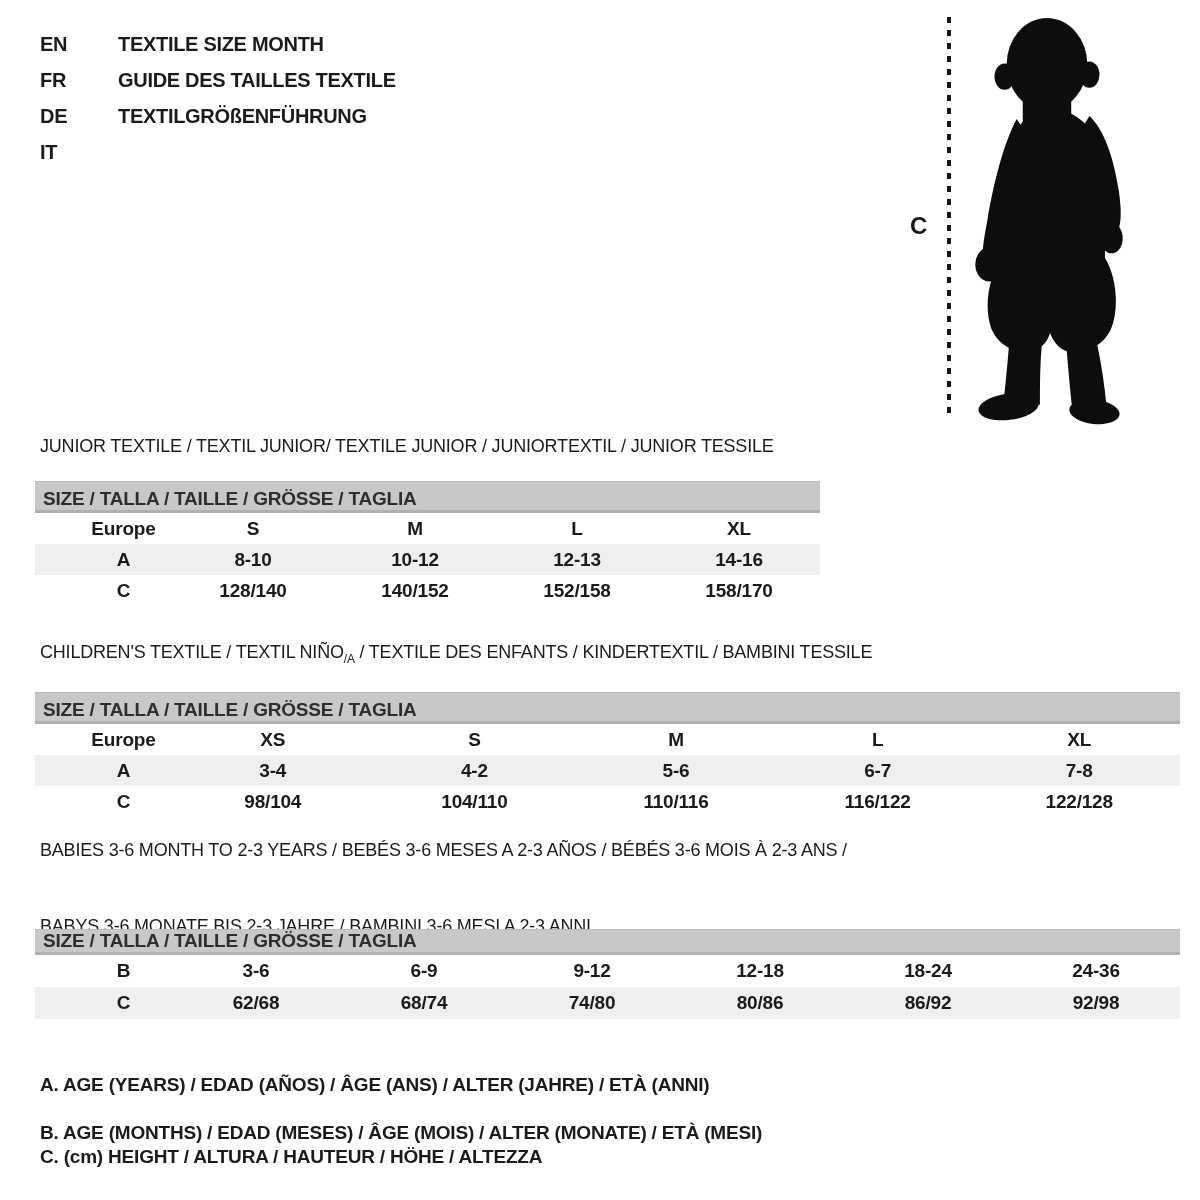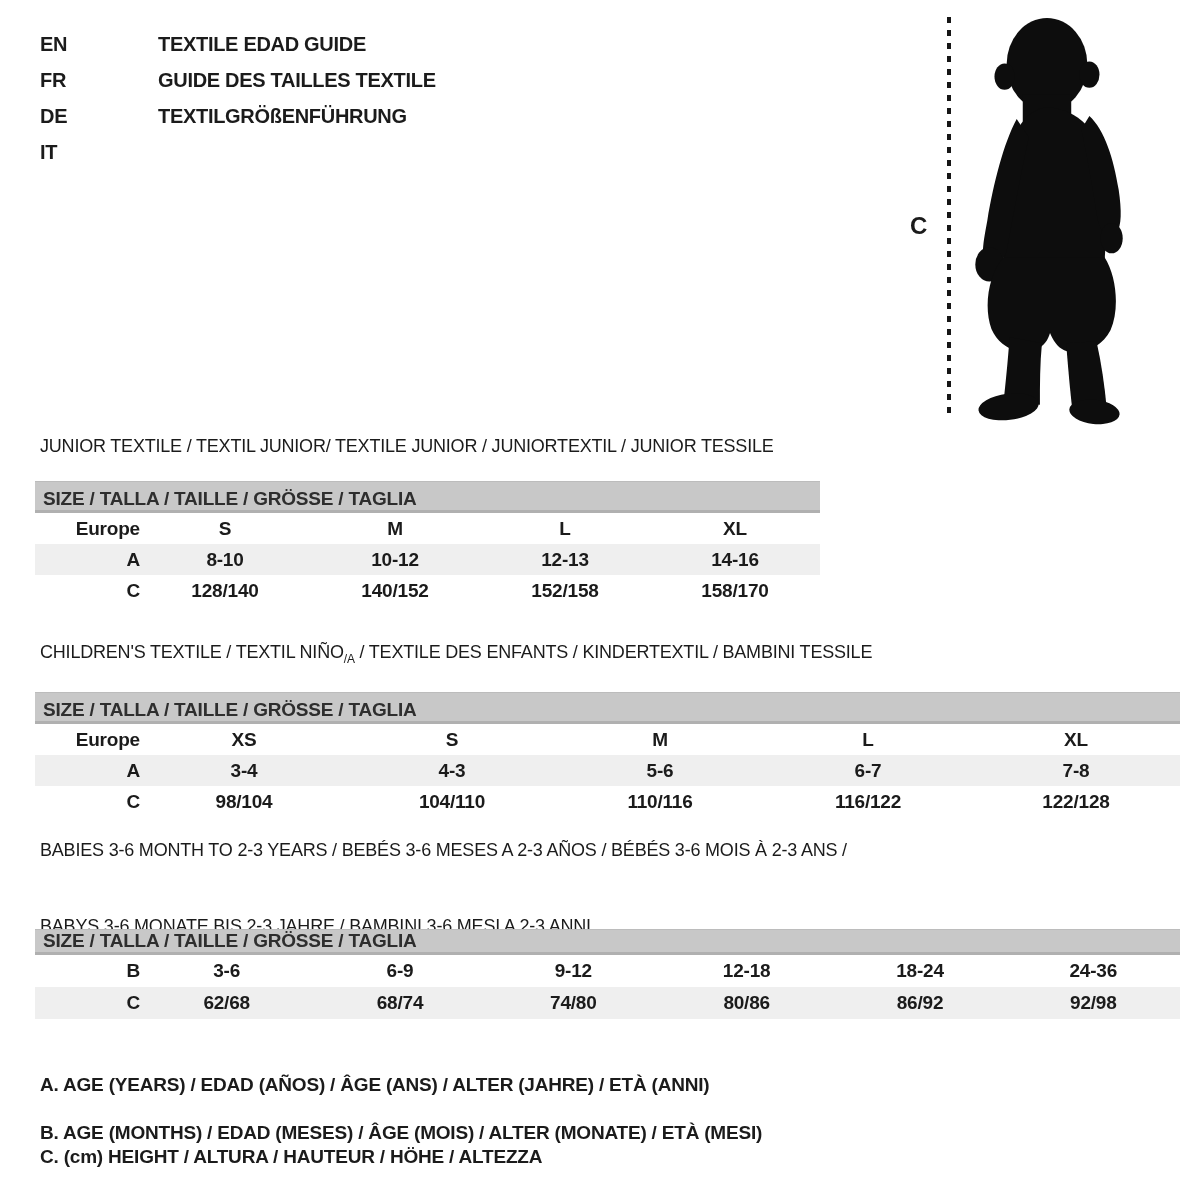--- a/index.html
+++ b/index.html
@@ -2,21 +2,21 @@
 <html><head>
 <meta charset="utf-8">
 <style>
   html,body{margin:0;padding:0;}
   body{
     width:1200px;height:1200px;position:relative;background:#ffffff;
     font-family:"Liberation Sans",sans-serif;color:#1b1b1b;overflow:hidden;
   }
   
   .lang-block{position:absolute;left:40px;top:26px;}
-  .lang-row{display:flex;height:36px;align-items:center;gap:40px;}
+  .lang-row{display:flex;height:36px;align-items:center;}
   .lang-code{width:78px;font-size:20px;font-weight:bold;letter-spacing:-0.3px;}
   .lang-title{font-size:20px;font-weight:bold;letter-spacing:-0.3px;}
   
   .dashed-line{
     position:absolute;left:947px;top:17px;width:4px;height:397px;
     background:repeating-linear-gradient(to bottom,#161616 0 6px,transparent 6px 13px);
   }
   .measure-label{position:absolute;left:910px;top:212px;font-size:24px;font-weight:bold;}
   .toddler{position:absolute;left:962px;top:12px;}
   
@@ -33,35 +33,35 @@
   .bar{
     background:#c8c8c8;border-top:1px solid #bcbcbc;border-bottom:3px solid #b0b0b0;
     height:28px;display:flex;align-items:flex-end;padding-left:8px;
     font-size:19px;font-weight:bold;letter-spacing:-0.2px;color:#2e2e2e;
   }
   #junior-table .bar{height:28px;}
   #babies-table .bar{height:22px;}
   .trow{display:flex;height:31px;align-items:center;font-size:19px;font-weight:bold;letter-spacing:-0.2px;}
   #babies-table .trow{height:32px;}
   .trow.shaded{background:#efefef;}
-  .lbl{width:105px;padding-left:8px;box-sizing:border-box;text-align:right;}
+  .lbl{width:105px;padding-left:8px;box-sizing:border-box;text-align:center;margin-left:32px;}
   .val{flex:1;text-align:center;}
   
   .note{position:absolute;left:40px;font-size:19px;font-weight:bold;letter-spacing:-0.2px;white-space:nowrap;}
   #note-a{top:1074px;}
   #note-b{top:1110px;margin-top:12px;}
   #note-c{top:1146px;}
 </style>
 </head>
 <body>
 
 <div class="lang-block">
   <div class="lang-row">
     <span class="lang-code">EN</span>
-    <span class="lang-title">TEXTILE EDAD GUIDE</span>
+    <span class="lang-title">TEXTILE SIZE MONTH</span>
   </div>
   <div class="lang-row">
     <span class="lang-code">FR</span>
     <span class="lang-title">GUIDE DES TAILLES TEXTILE</span>
   </div>
   <div class="lang-row">
     <span class="lang-code">DE</span>
     <span class="lang-title">TEXTILGRÖßENFÜHRUNG</span>
   </div>
   <div class="lang-row">
@@ -127,21 +127,21 @@
     <span class="lbl">Europe</span>
     <span class="val">XS</span>
     <span class="val">S</span>
     <span class="val">M</span>
     <span class="val">L</span>
     <span class="val">XL</span>
   </div>
   <div class="trow shaded">
     <span class="lbl">A</span>
     <span class="val">3-4</span>
-    <span class="val">4-3</span>
+    <span class="val">4-2</span>
     <span class="val">5-6</span>
     <span class="val">6-7</span>
     <span class="val">7-8</span>
   </div>
   <div class="trow">
     <span class="lbl">C</span>
     <span class="val">98/104</span>
     <span class="val">104/110</span>
     <span class="val">110/116</span>
     <span class="val">116/122</span>

